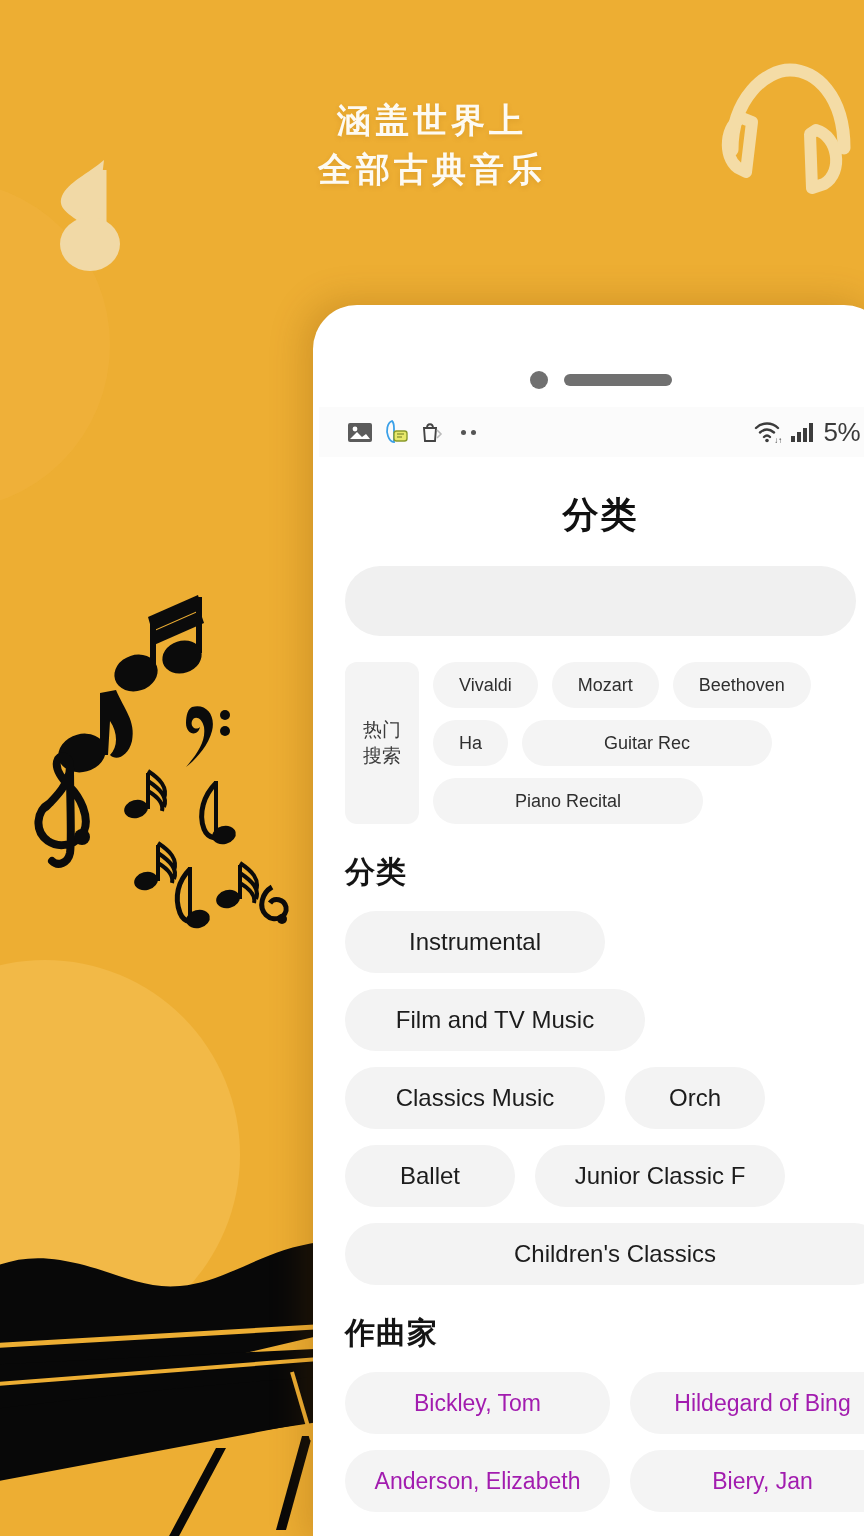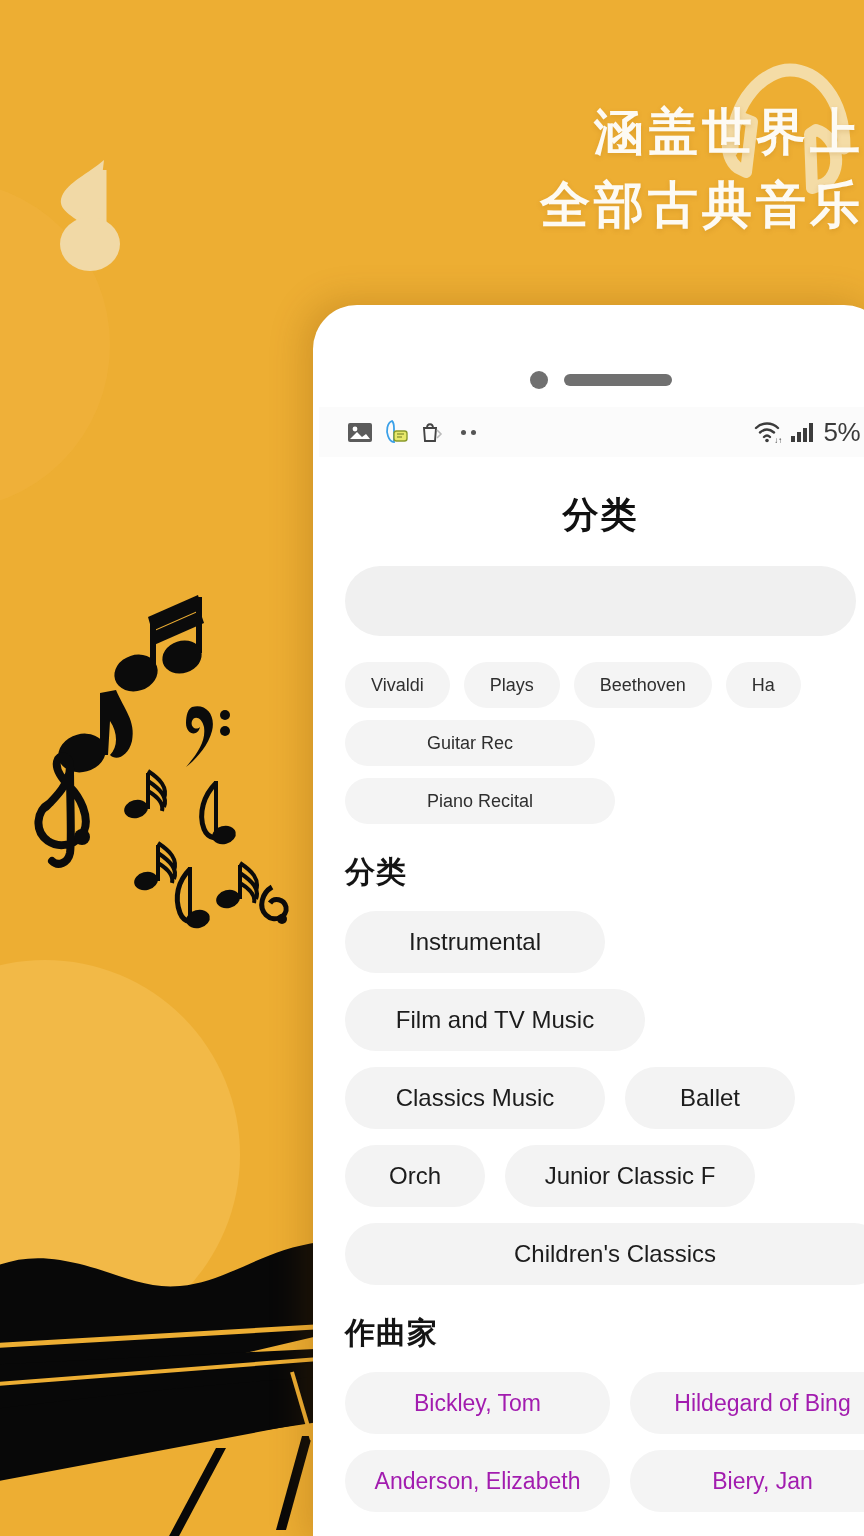--- a/index.html
+++ b/index.html
@@ -24,25 +24,25 @@
   .headphone{ position:absolute; left:712px; top:52px; width:148px; height:150px; }
   .note-cream{ position:absolute; left:42px; top:152px; width:110px; height:122px; }
 
   .notes-black{ position:absolute; left:20px; top:575px; width:300px; height:360px; }
   .piano{ position:absolute; left:-60px; top:1100px; width:400px; height:440px; }
 
   
   .headline{
     position:absolute;
     left:0; right:0; top:96px;
-    text-align:right;
+    text-align:center;
     color:#fdfaf3;
     font-family:"DejaVu Serif","Liberation Serif",serif;
     font-weight:700;
-    font-size:50px;
+    font-size:34px;
     line-height:1.45;
     letter-spacing:4px;
     text-shadow:0 2px 5px rgba(150,90,0,.18);
     z-index:3;
   }
   .headline .l2{ display:block; }
 
   
   .phone{
     position:absolute;
@@ -347,37 +347,41 @@
         </svg>
         <span class="sb-batt">5%</span>
       </div>
     </div>
 
     <div class="app-title">分类</div>
 
     <div class="searchbar" title=""></div>
 
     <div class="hot-row">
+      <div class="hot-label">
+        <span>热门</span>
+        <span>搜索</span>
+      </div>
       <div class="hot-chips">
         <div class="chip">Vivaldi</div>
-        <div class="chip">Plays</div>
+        <div class="chip">Mozart</div>
         <div class="chip">Beethoven</div>
         <div class="chip">Ha</div>
         <div class="chip" style="width:250px">Guitar Rec</div>
         <div class="chip" style="width:270px">Piano Recital</div>
       </div>
     </div>
 
     <div class="section-title">分类</div>
     <div class="grid">
       <div class="gchip half">Instrumental</div>
       <div class="gchip mid">Film and TV Music</div>
       <div class="gchip half">Classics Music</div>
+      <div class="gchip" style="width:140px">Orch</div>
       <div class="gchip" style="width:170px">Ballet</div>
-      <div class="gchip" style="width:140px">Orch</div>
       <div class="gchip" style="width:250px">Junior Classic F</div>
       <div class="gchip full">Children's Classics</div>
     </div>
 
     <div class="section-title">作曲家</div>
     <div class="composer-grid">
       <div class="cchip">Bickley, Tom</div>
       <div class="cchip">Hildegard of Bing</div>
       <div class="cchip">Anderson, Elizabeth</div>
       <div class="cchip">Biery, Jan</div>

